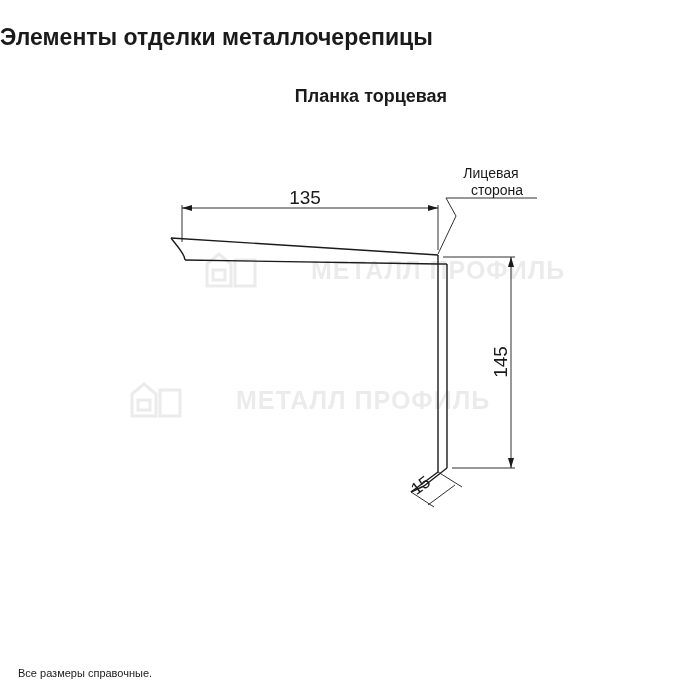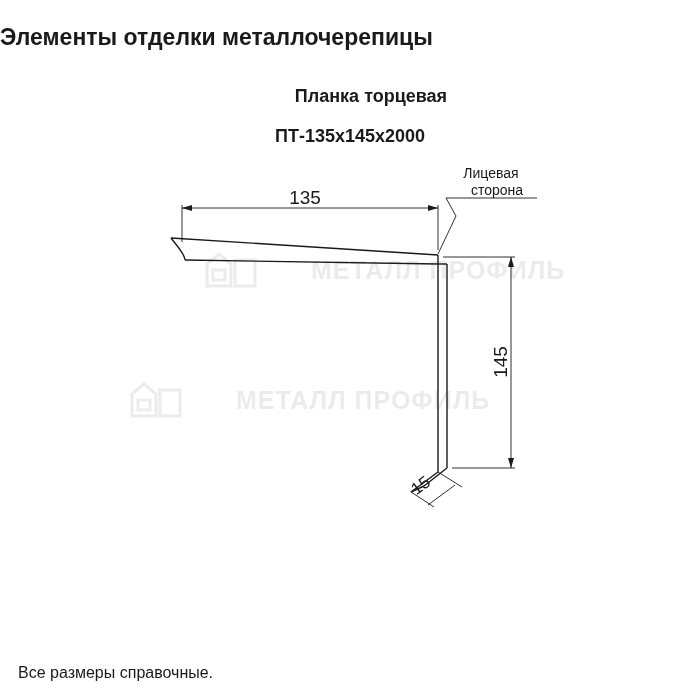--- a/index.html
+++ b/index.html
@@ -61,21 +61,21 @@
     top: 150px;
     left: 0;
     width: 700px;
     height: 430px;
     pointer-events: none;
   }
   .footnotes {
     position: absolute;
     left: 18px;
     bottom: 18px;
-    font-size: 16px;
+    font-size: 11px;
     line-height: 18px;
     color: #1a1a1a;
   }
   .footnotes div {
     white-space: nowrap;
   }
   .wm {
     position: absolute;
     opacity: 0.13;
   }
@@ -98,21 +98,20 @@
     gap: 44px;
   }
 </style>
 </head>
 <body>
 
 <div class="page">
 
   <div class="title">Элементы отделки металлочерепицы</div>
   <div class="subtitle">Планка торцевая</div>
-  <div class="code">ПТ-135x145x2000</div>
 
   <div class="watermarks">
     <div class="wm" style="left:205px; top:100px;">
       <div class="wm-row">
         <svg class="wm-logo" width="52" height="40" viewBox="0 0 52 40">
           <path d="M2 14 L14 4 L26 14 L26 36 L2 36 Z" fill="none" stroke="#6f6f6f" stroke-width="3"></path>
           <path d="M30 10 L50 10 L50 36 L30 36 Z" fill="none" stroke="#6f6f6f" stroke-width="3"></path>
           <path d="M8 20 L20 20 L20 30 L8 30 Z" fill="none" stroke="#6f6f6f" stroke-width="3"></path>
         </svg>
         <span class="wm-text">МЕТАЛЛ ПРОФИЛЬ</span>

